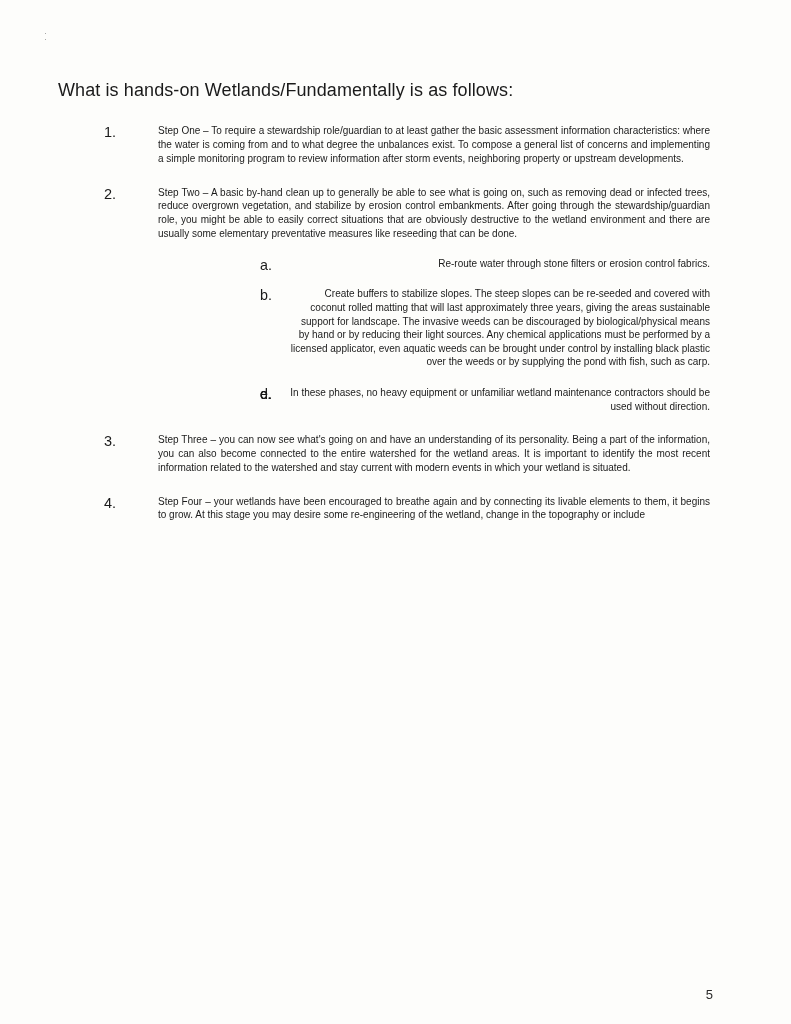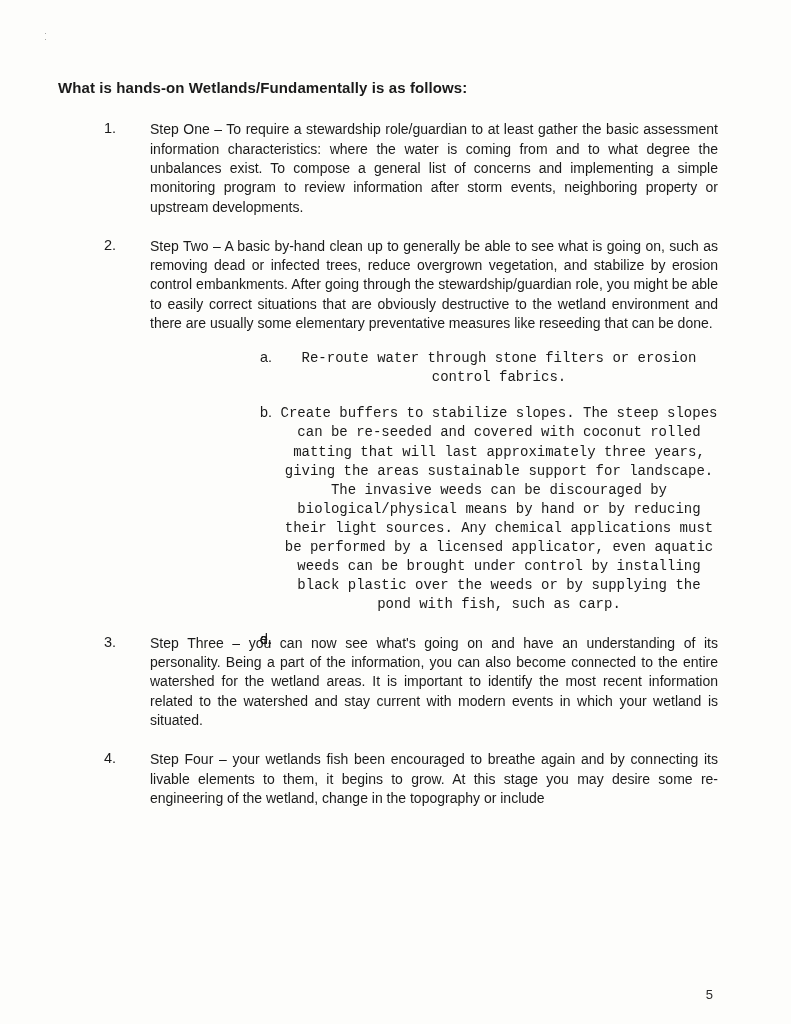--- a/index.html
+++ b/index.html
@@ -34,68 +34,66 @@
     letter-spacing: 5px;
     line-height: 6px;
   }
   .doc {
     position: absolute;
     top: 78px;
     left: 58px;
     width: 660px;
   }
   .intro {
-    font-size: 15px;
+    font-size: 18px;
     line-height: 1.35;
     margin: 0 0 22px 0;
     letter-spacing: 0.1px;
-    font-weight: bold;
   }
   ol.steps {
     list-style: none;
     margin: 0;
     padding: 0;
   }
   ol.steps > li {
     position: relative;
     padding-left: 92px;
     margin-bottom: 20px;
   }
   ol.steps > li .num {
     position: absolute;
     left: 46px;
     top: 0;
     font-size: 14.5px;
   }
   .ptext {
-    font-size: 14px;
+    font-size: 10px;
     line-height: 1.38;
     text-align: justify;
-    margin: 0;
+    margin: 8px;
   }
   ol.sub {
     list-style: none;
     margin: 16px 0 6px 0;
     padding: 0;
   }
   ol.sub > li {
     position: relative;
     padding-left: 130px;
     margin-bottom: 17px;
   }
   ol.sub > li .lnum {
     position: absolute;
     left: 110px;
     top: 0;
     font-size: 14.3px;
   }
   ol.sub .ptext {
-    text-align: center;
+    text-align: right;
     line-height: 1.36;
-    font-family: Liberation Mono, monospace;
   }
   .pagenum {
     position: absolute;
     right: 78px;
     bottom: 22px;
     font-size: 13px;
     color: #2a2a2a;
   }
 </style>
 </head>
@@ -130,31 +128,32 @@
             <p class="ptext">Create buffers to stabilize slopes.  The steep slopes can be re-seeded and covered with coconut rolled matting that will last approximately three years, giving the areas sustainable support for landscape. The invasive weeds can be discouraged by biological/physical means by hand or by reducing their light sources.  Any chemical applications must be performed by a licensed applicator, even aquatic weeds can be brought under control by installing black plastic over the weeds or by supplying the pond with fish, such as carp.</p>
           </li>
           <li>
             <span class="lnum">c.</span>
           </li>
           <li>
             <span class="lnum">d.</span>
           </li>
           <li>
             <span class="lnum">e.</span>
+            <p class="ptext">In these phases, no heavy equipment or unfamiliar wetland maintenance contractors should be used without direction.</p>
           </li>
         </ol>
       </li>
 
       <li>
         <span class="num">3.</span>
         <p class="ptext">Step Three – you can now see what's going on and have an understanding of its personality. Being a part of the information, you can also become connected to the entire watershed for the wetland areas. It is important to identify the most recent information related to the watershed and stay current with modern events in which your wetland is situated.</p>
       </li>
 
       <li>
         <span class="num">4.</span>
-        <p class="ptext">Step Four – your wetlands fish been encouraged to breathe again and by connecting its livable elements to them, it begins to grow.  At this stage you may desire some re-engineering of the wetland, change in the topography or include</p>
+        <p class="ptext">Step Four – your wetlands have been encouraged to breathe again and by connecting its livable elements to them, it begins to grow.  At this stage you may desire some re-engineering of the wetland, change in the topography or include</p>
       </li>
 
     </ol>
   </div>
 
   <div class="pagenum">5</div>
 </div>
 
 </body></html>

